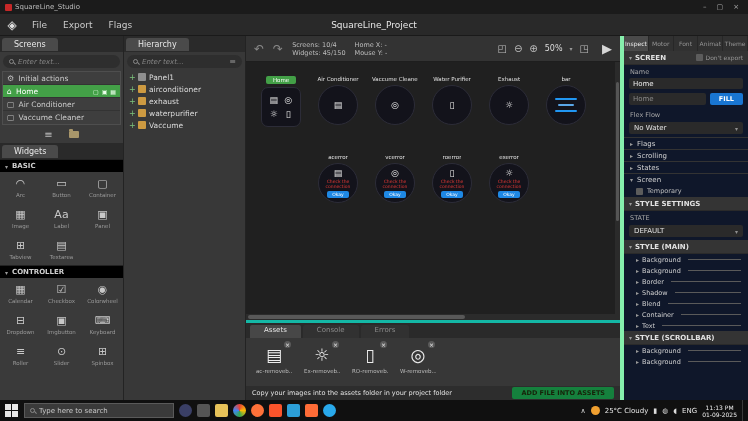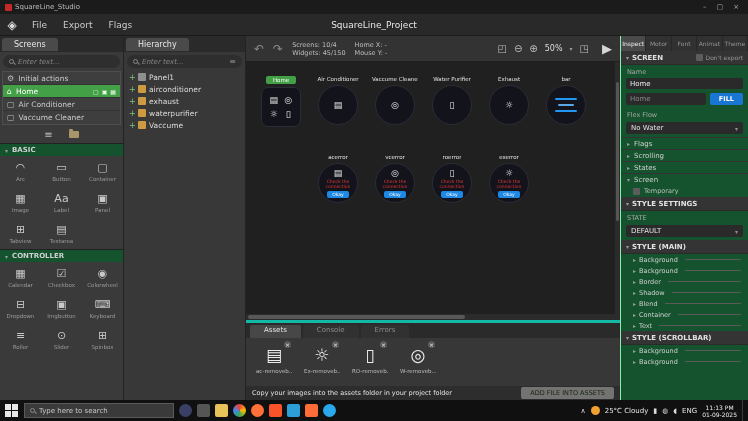--- a/index.html
+++ b/index.html
@@ -35,21 +35,21 @@
   .screen-item .s-icon { font-size:8px; color:#bbb; }
   .screen-item.selected { background:#43a047; color:#fff; }
   .screen-item.selected .s-icon { color:#fff; }
   .item-actions { margin-left:auto; display:flex; gap:3px; font-size:6px; color:#eaffea; }
   .panel-actions { height:18px; display:flex; justify-content:center; align-items:center; gap:16px; color:#bdbdbd; flex:0 0 auto; }
   .layers-glyph { font-size:10px; }
   .folder-icon { width:10px; height:7px; background:#a8966a; border-radius:1px; position:relative; }
   .folder-icon::before { content:''; position:absolute; top:-2px; left:0; width:4px; height:2px; background:#a8966a; border-radius:1px 1px 0 0; }
 
   .widgets-wrap { flex:1; display:flex; flex-direction:column; overflow:hidden; }
-  .section-header { height:13px; background:#14532d; display:flex; align-items:center; gap:4px; padding:0 5px; font-size:7px; font-weight:bold; color:#cfcfcf; border-top:1px solid #222; flex:0 0 auto; }
+  .section-header { height:13px; background:#000000; display:flex; align-items:center; gap:4px; padding:0 5px; font-size:7px; font-weight:bold; color:#cfcfcf; border-top:1px solid #222; flex:0 0 auto; }
   .caret { font-size:6px; color:#999; }
   .widget-grid { display:grid; grid-template-columns:repeat(3,1fr); }
   .widget-cell { height:31px; display:flex; flex-direction:column; align-items:center; justify-content:center; gap:2px; }
   .wicon { color:#c8c8c8; font-size:11px; line-height:12px; }
   .wlabel { font-size:5.5px; color:#9a9a9a; }
 
   .col-hierarchy { width:122px; background:#383838; border-right:1px solid #232323; display:flex; flex-direction:column; overflow:hidden; }
   .hier-search-extra { margin-left:auto; color:#9a9a9a; font-size:8px; }
   .hier-item { height:12px; display:flex; align-items:center; gap:3px; padding:0 5px; font-size:7.5px; color:#ddd; }
   .expander { color:#7cc47c; font-size:8px; width:6px; }
@@ -88,24 +88,24 @@
   .assets-tabs { height:15px; background:#2a2a2a; display:flex; gap:2px; padding:2px 4px 0; flex:0 0 auto; }
   .atab { padding:1px 14px; font-size:7px; background:#474747; color:#e5e5e5; border-radius:2px 2px 0 0; }
   .atab.inactive { background:#313131; color:#8a8a8a; }
   .assets-body { flex:1; display:flex; gap:12px; padding:4px 10px 0; }
   .asset-card { width:36px; position:relative; display:flex; flex-direction:column; align-items:center; }
   .asset-img { width:28px; height:26px; color:#ececec; font-size:17px; display:flex; align-items:center; justify-content:center; }
   .asset-x { position:absolute; top:-1px; right:1px; width:7px; height:7px; line-height:7px; text-align:center; font-size:6px; color:#eee; background:#5a5a5a; border-radius:50%; }
   .asset-name { font-size:5.5px; color:#bbb; white-space:nowrap; overflow:hidden; max-width:36px; }
   .assets-footer { height:14px; background:#2d2d2d; display:flex; align-items:center; padding:0 6px; gap:6px; flex:0 0 auto; }
   .hint { font-size:6.5px; color:#e0e0e0; white-space:nowrap; overflow:hidden; }
-  .add-btn { margin-left:auto; background:#737373; color:#17230a; font-size:6.5px; font-weight:normal; padding:2px 9px; border-radius:2px; white-space:nowrap; }
+  .add-btn { margin-left:auto; background:#15803d; color:#17230a; font-size:6.5px; font-weight:bold; padding:2px 9px; border-radius:2px; white-space:nowrap; }
 
   
-  .col-inspector { width:128px; background:#14532d; border-left:1px solid #86efac; display:flex; flex-direction:column; overflow:hidden; }
+  .col-inspector { width:128px; background:#0f172a; border-left:4px solid #86efac; display:flex; flex-direction:column; overflow:hidden; }
   .insp-tabs { height:15px; display:flex; background:#2a2a2a; flex:0 0 auto; }
   .itab { flex:1; text-align:center; padding-top:4px; font-size:6px; color:#949494; background:#313131; border-right:1px solid #272727; white-space:nowrap; overflow:hidden; }
   .itab.active { background:#4a4a4a; color:#eee; }
   .insp-header { height:14px; display:flex; align-items:center; gap:3px; padding:0 5px; background:#343434; border-bottom:1px solid #2a2a2a; font-size:7px; font-weight:bold; color:#e2e2e2; flex:0 0 auto; }
   .dont-export { margin-left:auto; display:flex; align-items:center; gap:3px; color:#979797; font-weight:normal; font-size:6px; }
   .checkbox { width:7px; height:7px; background:#5c5c5c; border-radius:1px; }
   .fieldlabel { padding:3px 6px 1px; color:#a8a8a8; font-size:6.5px; }
   .input { margin:1px 5px; background:#2a2a2a; border-radius:2px; height:11px; display:flex; align-items:center; padding:0 4px; color:#ececec; font-size:7px; }
   .fill-row { display:flex; margin:3px 5px; gap:4px; }
   .fill-input { flex:1; background:#2a2a2a; border-radius:2px; height:12px; display:flex; align-items:center; padding:0 4px; color:#8a8a8a; font-size:7px; }
@@ -185,20 +185,23 @@
           <span class="s-icon">▢</span>
           <span>Vaccume Cleaner</span>
         </div>
       </div>
       <div class="panel-actions">
         <span class="layers-glyph">≡</span>
         <span class="folder-icon"></span>
       </div>
 
       <div class="widgets-wrap">
+        <div class="tabrow">
+          <span class="tab">Widgets</span>
+        </div>
 
         <div class="section-header">
           <span class="caret">▾</span>
           <span>BASIC</span>
         </div>
         <div class="widget-grid">
           <div class="widget-cell">
               <span class="wicon">◠</span>
               <span class="wlabel">Arc</span>
             </div>

